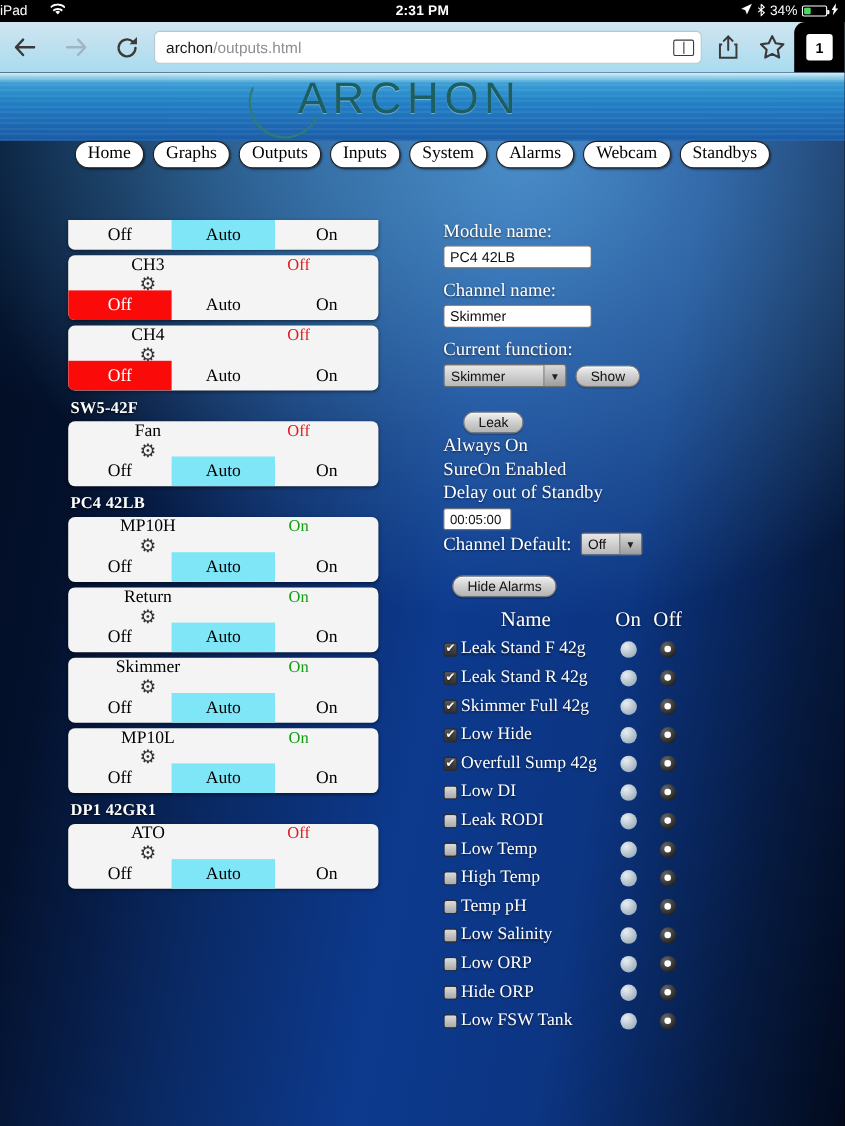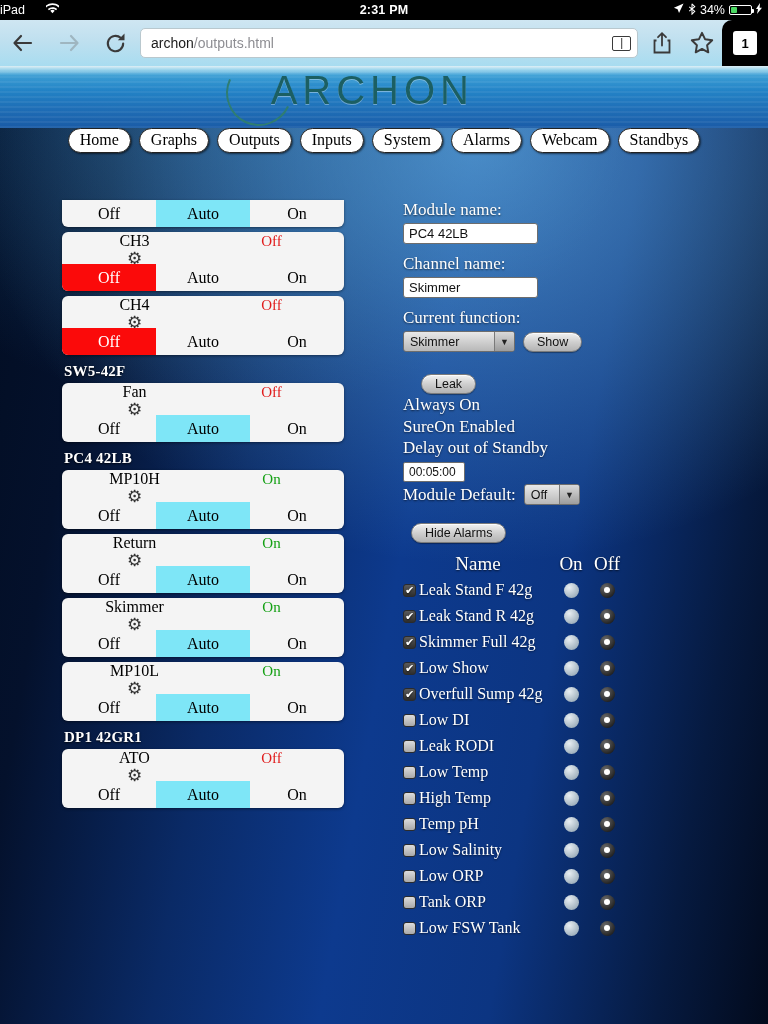--- a/index.html
+++ b/index.html
@@ -430,21 +430,21 @@
 
       <div style="height:22px"></div>
       <div style="padding-left:18px"><div class="btn3d">Leak</div></div>
 
       <div class="big-text">Always On</div>
       <div class="big-text">SureOn Enabled</div>
       <div class="big-text">Delay out of Standby</div>
       <div class="timebox">00:05:00</div>
 
       <div class="row-inline" style="margin-top:2px">
-        <span class="big-text">Module Default:</span>
+        <span class="big-text">Channel Default:</span>
         <span class="selectbox small">
           <span class="sv">Off</span>
           <span class="arrowbtn">▼</span>
         </span>
       </div>
 
       <div style="height:18px"></div>
       <div style="padding-left:8px"><div class="btn3d">Hide Alarms</div></div>
 
       <div id="alarms">
@@ -486,21 +486,21 @@
               <div class="radio-cell">
                 <span class="radio unsel"></span>
               </div>
               <div class="radio-cell">
                 <span class="radio sel"></span>
               </div>
             </div>
             <div class="alarm-row">
               <div class="a-label">
                 <span class="chk on">✔</span>
-                <span>Low Show</span>
+                <span>Low Hide</span>
               </div>
               <div class="radio-cell">
                 <span class="radio unsel"></span>
               </div>
               <div class="radio-cell">
                 <span class="radio sel"></span>
               </div>
             </div>
             <div class="alarm-row">
               <div class="a-label">
@@ -594,21 +594,21 @@
               <div class="radio-cell">
                 <span class="radio unsel"></span>
               </div>
               <div class="radio-cell">
                 <span class="radio sel"></span>
               </div>
             </div>
             <div class="alarm-row">
               <div class="a-label">
                 <span class="chk off"></span>
-                <span>Tank ORP</span>
+                <span>Hide ORP</span>
               </div>
               <div class="radio-cell">
                 <span class="radio unsel"></span>
               </div>
               <div class="radio-cell">
                 <span class="radio sel"></span>
               </div>
             </div>
             <div class="alarm-row">
               <div class="a-label">

